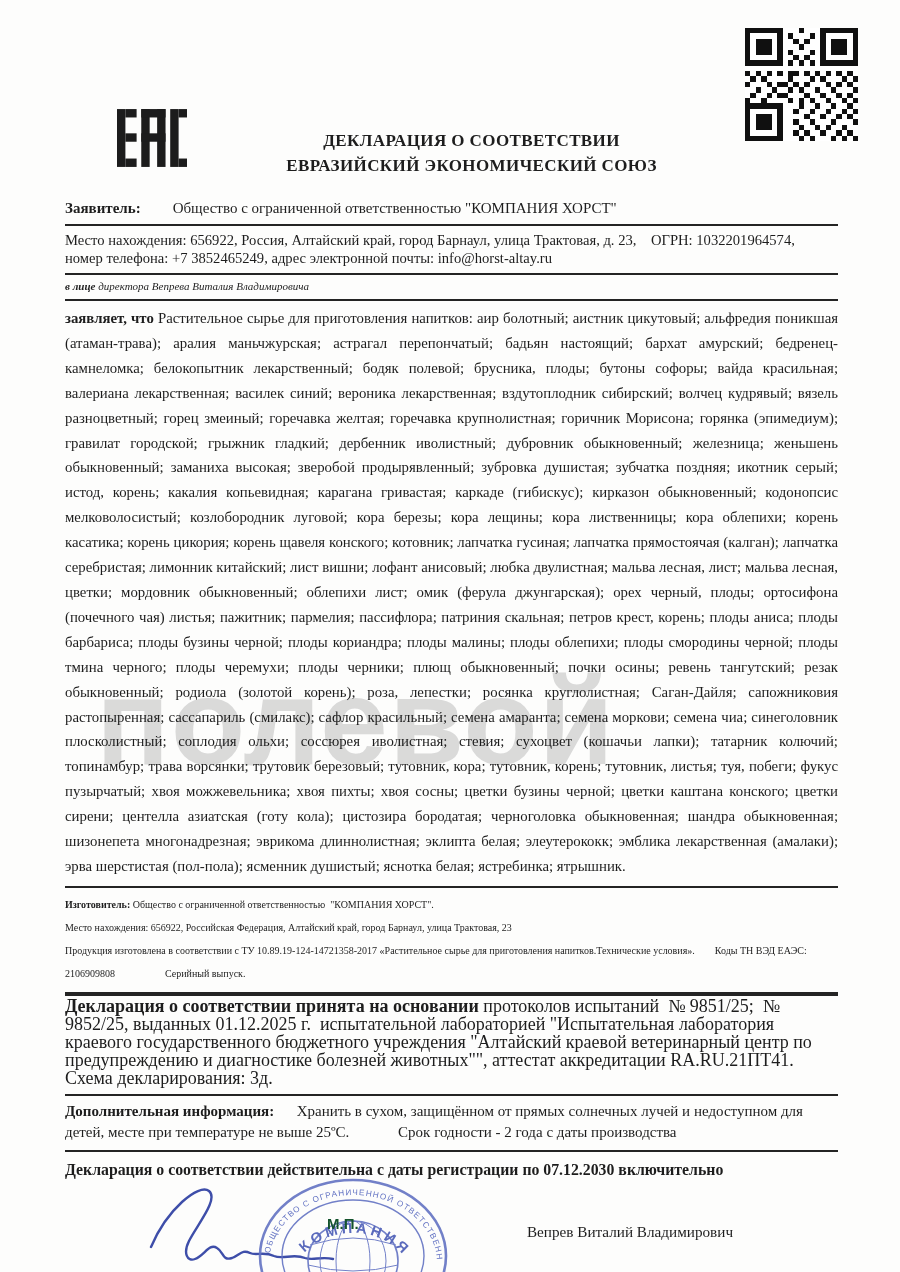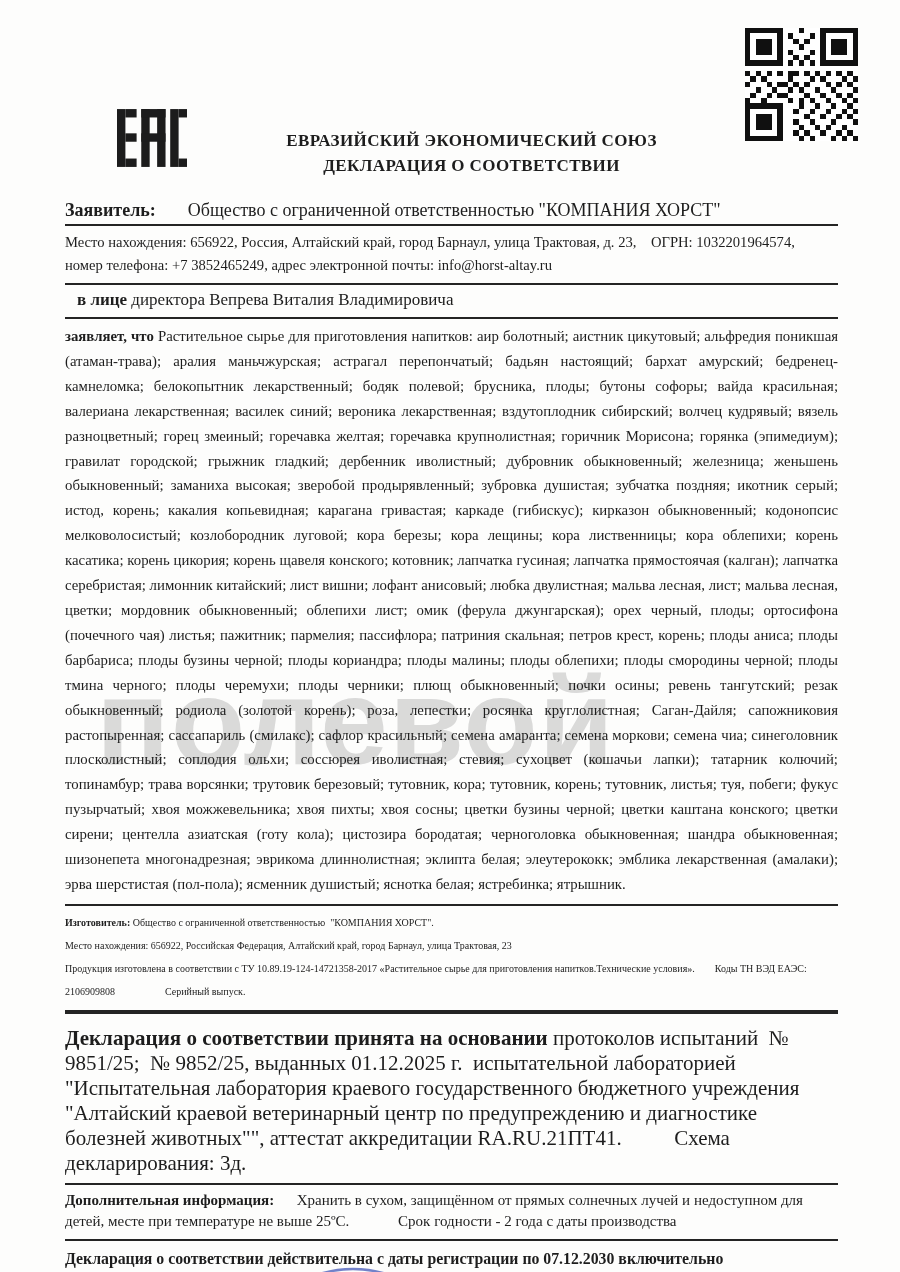--- a/index.html
+++ b/index.html
@@ -12,32 +12,32 @@
   .content { position:relative; z-index:2; padding:0 62px 0 65px; }
   
   .header { position:relative; height:192px; }
   .eac { position:absolute; left:52px; top:106px; width:70px; height:64px; }
   .titles { position:absolute; left:40px; right:0; top:128px; text-align:center;
             font-weight:bold; font-size:17px; line-height:25px; letter-spacing:.4px; }
   .qr { position:absolute; right:-20px; top:28px; width:113px; height:113px; }
   
   .rule { border:none; border-top:2px solid #242424; margin:0; }
   
-  .applicant { margin-top:8px; font-size:18px; height:24px; }
+  .applicant { margin-top:8px; font-size:15px; height:24px; }
   .applicant .lbl { font-weight:bold; margin-right:32px; }
-  .addr { font-size:14.6px; line-height:23px; margin:5px 0 6px; white-space:pre-wrap; }
-  .vlice { font-size:17px; margin:5px 12px 7px; }
+  .addr { font-size:14.6px; line-height:18px; margin:5px 0 6px; white-space:pre-wrap; }
+  .vlice { font-size:11px; margin:5px 0 7px;font-style:italic; }
   .vlice b { font-weight:bold; }
   .bodytext { font-size:14.8px; line-height:24.9px; text-align:justify; margin:5px 0 7px; }
   .bodytext .b { font-weight:bold; }
   .manu { font-size:10px; line-height:23px; margin:5px 0 7px; white-space:pre-wrap; }
   .manu .b { font-weight:bold; }
   .twocol { font-size:15px; line-height:21px; margin:5px 0 7px; white-space:pre-wrap; }
   .twocol .b { font-weight:bold; }
-  .basis { font-size:21px; line-height:25px; margin:12px 0 7px; white-space:pre-wrap; }
+  .basis { font-size:18px; line-height:18px; margin:1px 0 7px; white-space:pre-wrap; }
   .basis .b { font-weight:bold; }
   .validity { font-weight:bold; font-size:15.8px; margin:9px 0 0; }
   
   .sigarea { position:relative; height:152px; }
   .sig-svg { position:absolute; left:72px; top:4px; width:225px; height:78px; }
   .stamp-svg { position:absolute; left:188px; top:-4px; width:200px; height:162px; }
   .mp { position:absolute; left:262px; top:36px; font-weight:bold; font-size:15px; z-index:4;
         font-family:"Liberation Sans", sans-serif; color:#14532d; }
   .fio-name { position:absolute; left:400px; top:44px; width:330px; text-align:center; font-size:15.2px; }
   
@@ -67,22 +67,22 @@
           <rect x="26" y="0" width="9" height="62"></rect>
             <rect x="43" y="0" width="9" height="62"></rect>
           <rect x="26" y="0" width="26" height="9"></rect>
             <rect x="26" y="26" width="26" height="9"></rect>
           <rect x="57" y="0" width="9" height="62"></rect>
             <rect x="66" y="0" width="9" height="9"></rect>
           <rect x="66" y="53" width="9" height="9"></rect>
         </g>
       </svg>
       <div class="titles">
+        <div>ДЕКЛАРАЦИЯ О СООТВЕТСТВИИ</div>
         <div>ЕВРАЗИЙСКИЙ ЭКОНОМИЧЕСКИЙ СОЮЗ</div>
-        <div>ДЕКЛАРАЦИЯ О СООТВЕТСТВИИ</div>
       </div>
       <svg class="qr" viewBox="0 0 21 21" shape-rendering="crispEdges">
         <rect x="0" y="0" width="21" height="21" fill="#ffffff"></rect>
         <g fill="#101010">
           <rect x="0" y="0" width="7" height="7"></rect>
             <rect x="14" y="0" width="7" height="7"></rect>
             <rect x="0" y="14" width="7" height="7"></rect>
         </g>
         <g fill="#ffffff">
           <rect x="1" y="1" width="5" height="5"></rect>

